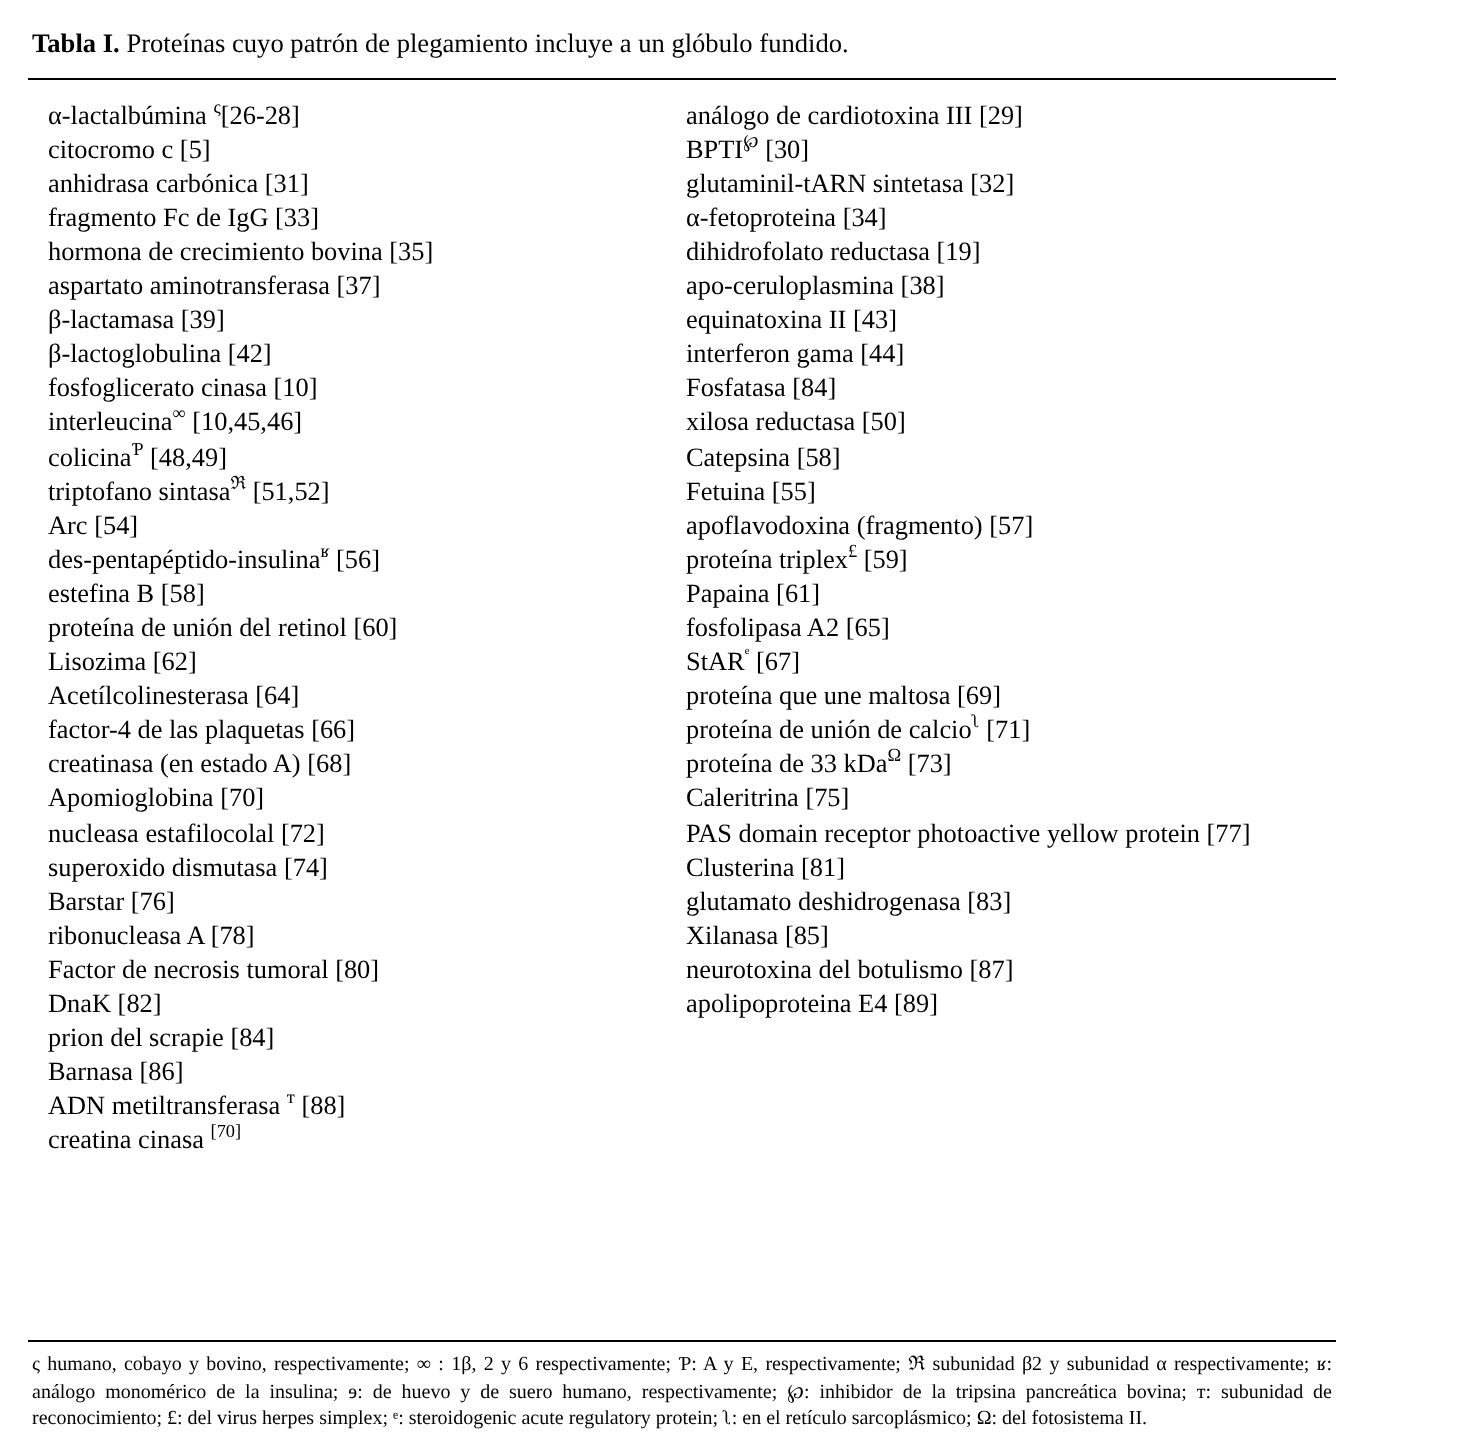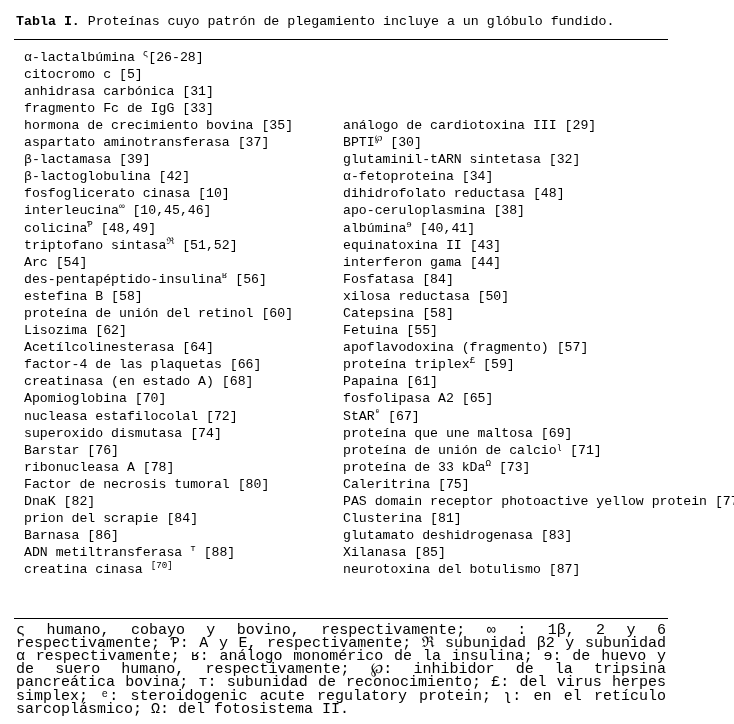--- a/index.html
+++ b/index.html
@@ -13,21 +13,20 @@
     font-family: "Liberation Serif", serif;
     color: #000000;
     overflow: hidden;
   }
   .page {
     position: relative;
     width: 682px;
     height: 724px;
     box-sizing: border-box;
     padding: 0 14px;
-    font-family: Liberation Mono, monospace;
   }
   .caption {
     font-size: 13.3px;
     line-height: 1.25;
     padding: 14px 2px 8px 2px;
   }
   .caption .cap-label {
     font-weight: bold;
   }
   .rule {
@@ -37,21 +36,21 @@
   }
   .rule.thin {
     border-top: 1px solid #000;
   }
   .body-area {
     padding: 9px 0 6px 0;
   }
   .cols {
     display: flex;
     flex-direction: row;
-    align-items: flex-end;
+    align-items: flex-start;
   }
   .col {
     width: 50%;
     box-sizing: border-box;
   }
   .col.left {
     padding-left: 10px;
   }
   .col.right {
     padding-left: 2px;
@@ -60,21 +59,21 @@
     font-size: 13.2px;
     line-height: 17.1px;
     white-space: nowrap;
   }
   sup {
     font-size: 9.2px;
     vertical-align: super;
     line-height: 0;
   }
   .footnotes {
-    font-size: 15px;
+    font-size: 10px;
     line-height: 13.2px;
     text-align: justify;
     padding: 5px 2px 0 2px;
   }
   .bottom-wrap {
     position: absolute;
     left: 14px;
     right: 14px;
     bottom: 8px;
   }
@@ -124,43 +123,43 @@
           <div class="entry"><span>prion del scrapie </span><span>[84]</span></div>
           <div class="entry"><span>Barnasa </span><span>[86]</span></div>
           <div class="entry"><span>ADN metiltransferasa </span><sup>т</sup><span> [88]</span></div>
           <div class="entry"><span>creatina cinasa </span><sup>[70]</sup></div>
         </div>
       <div class="col right" id="col-right">
           <div class="entry"><span>análogo de cardiotoxina III </span><span>[29]</span></div>
           <div class="entry"><span>BPTI</span><sup>℘</sup><span> [30]</span></div>
           <div class="entry"><span>glutaminil-tARN sintetasa </span><span>[32]</span></div>
           <div class="entry"><span>α-fetoproteina </span><span>[34]</span></div>
-          <div class="entry"><span>dihidrofolato reductasa </span><span>[48]</span></div>
+          <div class="entry"><span>dihidrofolato reductasa </span><span>[19]</span></div>
           <div class="entry"><span>apo-ceruloplasmina </span><span>[38]</span></div>
-          <div class="entry"><span>albúmina</span><sup>ɘ</sup><span> [40,41]</span></div>
           <div class="entry"><span>equinatoxina II </span><span>[43]</span></div>
           <div class="entry"><span>interferon gama </span><span>[44]</span></div>
           <div class="entry"><span>Fosfatasa </span><span>[84]</span></div>
           <div class="entry"><span>xilosa reductasa </span><span>[50]</span></div>
           <div class="entry"><span>Catepsina </span><span>[58]</span></div>
           <div class="entry"><span>Fetuina </span><span>[55]</span></div>
           <div class="entry"><span>apoflavodoxina (fragmento) </span><span>[57]</span></div>
           <div class="entry"><span>proteína triplex</span><sup>£</sup><span> [59]</span></div>
           <div class="entry"><span>Papaina </span><span>[61]</span></div>
           <div class="entry"><span>fosfolipasa A2 </span><span>[65]</span></div>
           <div class="entry"><span>StAR</span><sup>ᵉ</sup><span> [67]</span></div>
           <div class="entry"><span>proteína que une maltosa </span><span>[69]</span></div>
           <div class="entry"><span>proteína de unión de calcio</span><sup>ʅ</sup><span> [71]</span></div>
           <div class="entry"><span>proteína de 33 kDa</span><sup>Ω</sup><span> [73]</span></div>
           <div class="entry"><span>Caleritrina </span><span>[75]</span></div>
           <div class="entry"><span>PAS domain receptor photoactive yellow protein </span><span>[77]</span></div>
           <div class="entry"><span>Clusterina </span><span>[81]</span></div>
           <div class="entry"><span>glutamato deshidrogenasa </span><span>[83]</span></div>
           <div class="entry"><span>Xilanasa </span><span>[85]</span></div>
           <div class="entry"><span>neurotoxina del botulismo </span><span>[87]</span></div>
+          <div class="entry"><span>apolipoproteina E4 </span><span>[89]</span></div>
         </div>
     </div>
   </div>
 
   <div class="bottom-wrap">
     <hr class="rule thin">
     <div class="footnotes">ς humano, cobayo y bovino, respectivamente; ∞ : 1β, 2 y 6 respectivamente; Ƥ: A y E, respectivamente; ℜ subunidad β2 y subunidad α respectivamente; ʁ: análogo monomérico de la insulina; ɘ: de huevo y de suero humano, respectivamente; ℘: inhibidor de la tripsina pancreática bovina; т: subunidad de reconocimiento; £: del virus herpes simplex; ᵉ: steroidogenic acute regulatory protein; ʅ: en el retículo sarcoplásmico; Ω: del fotosistema II.</div>
   </div>
 
 </div>

